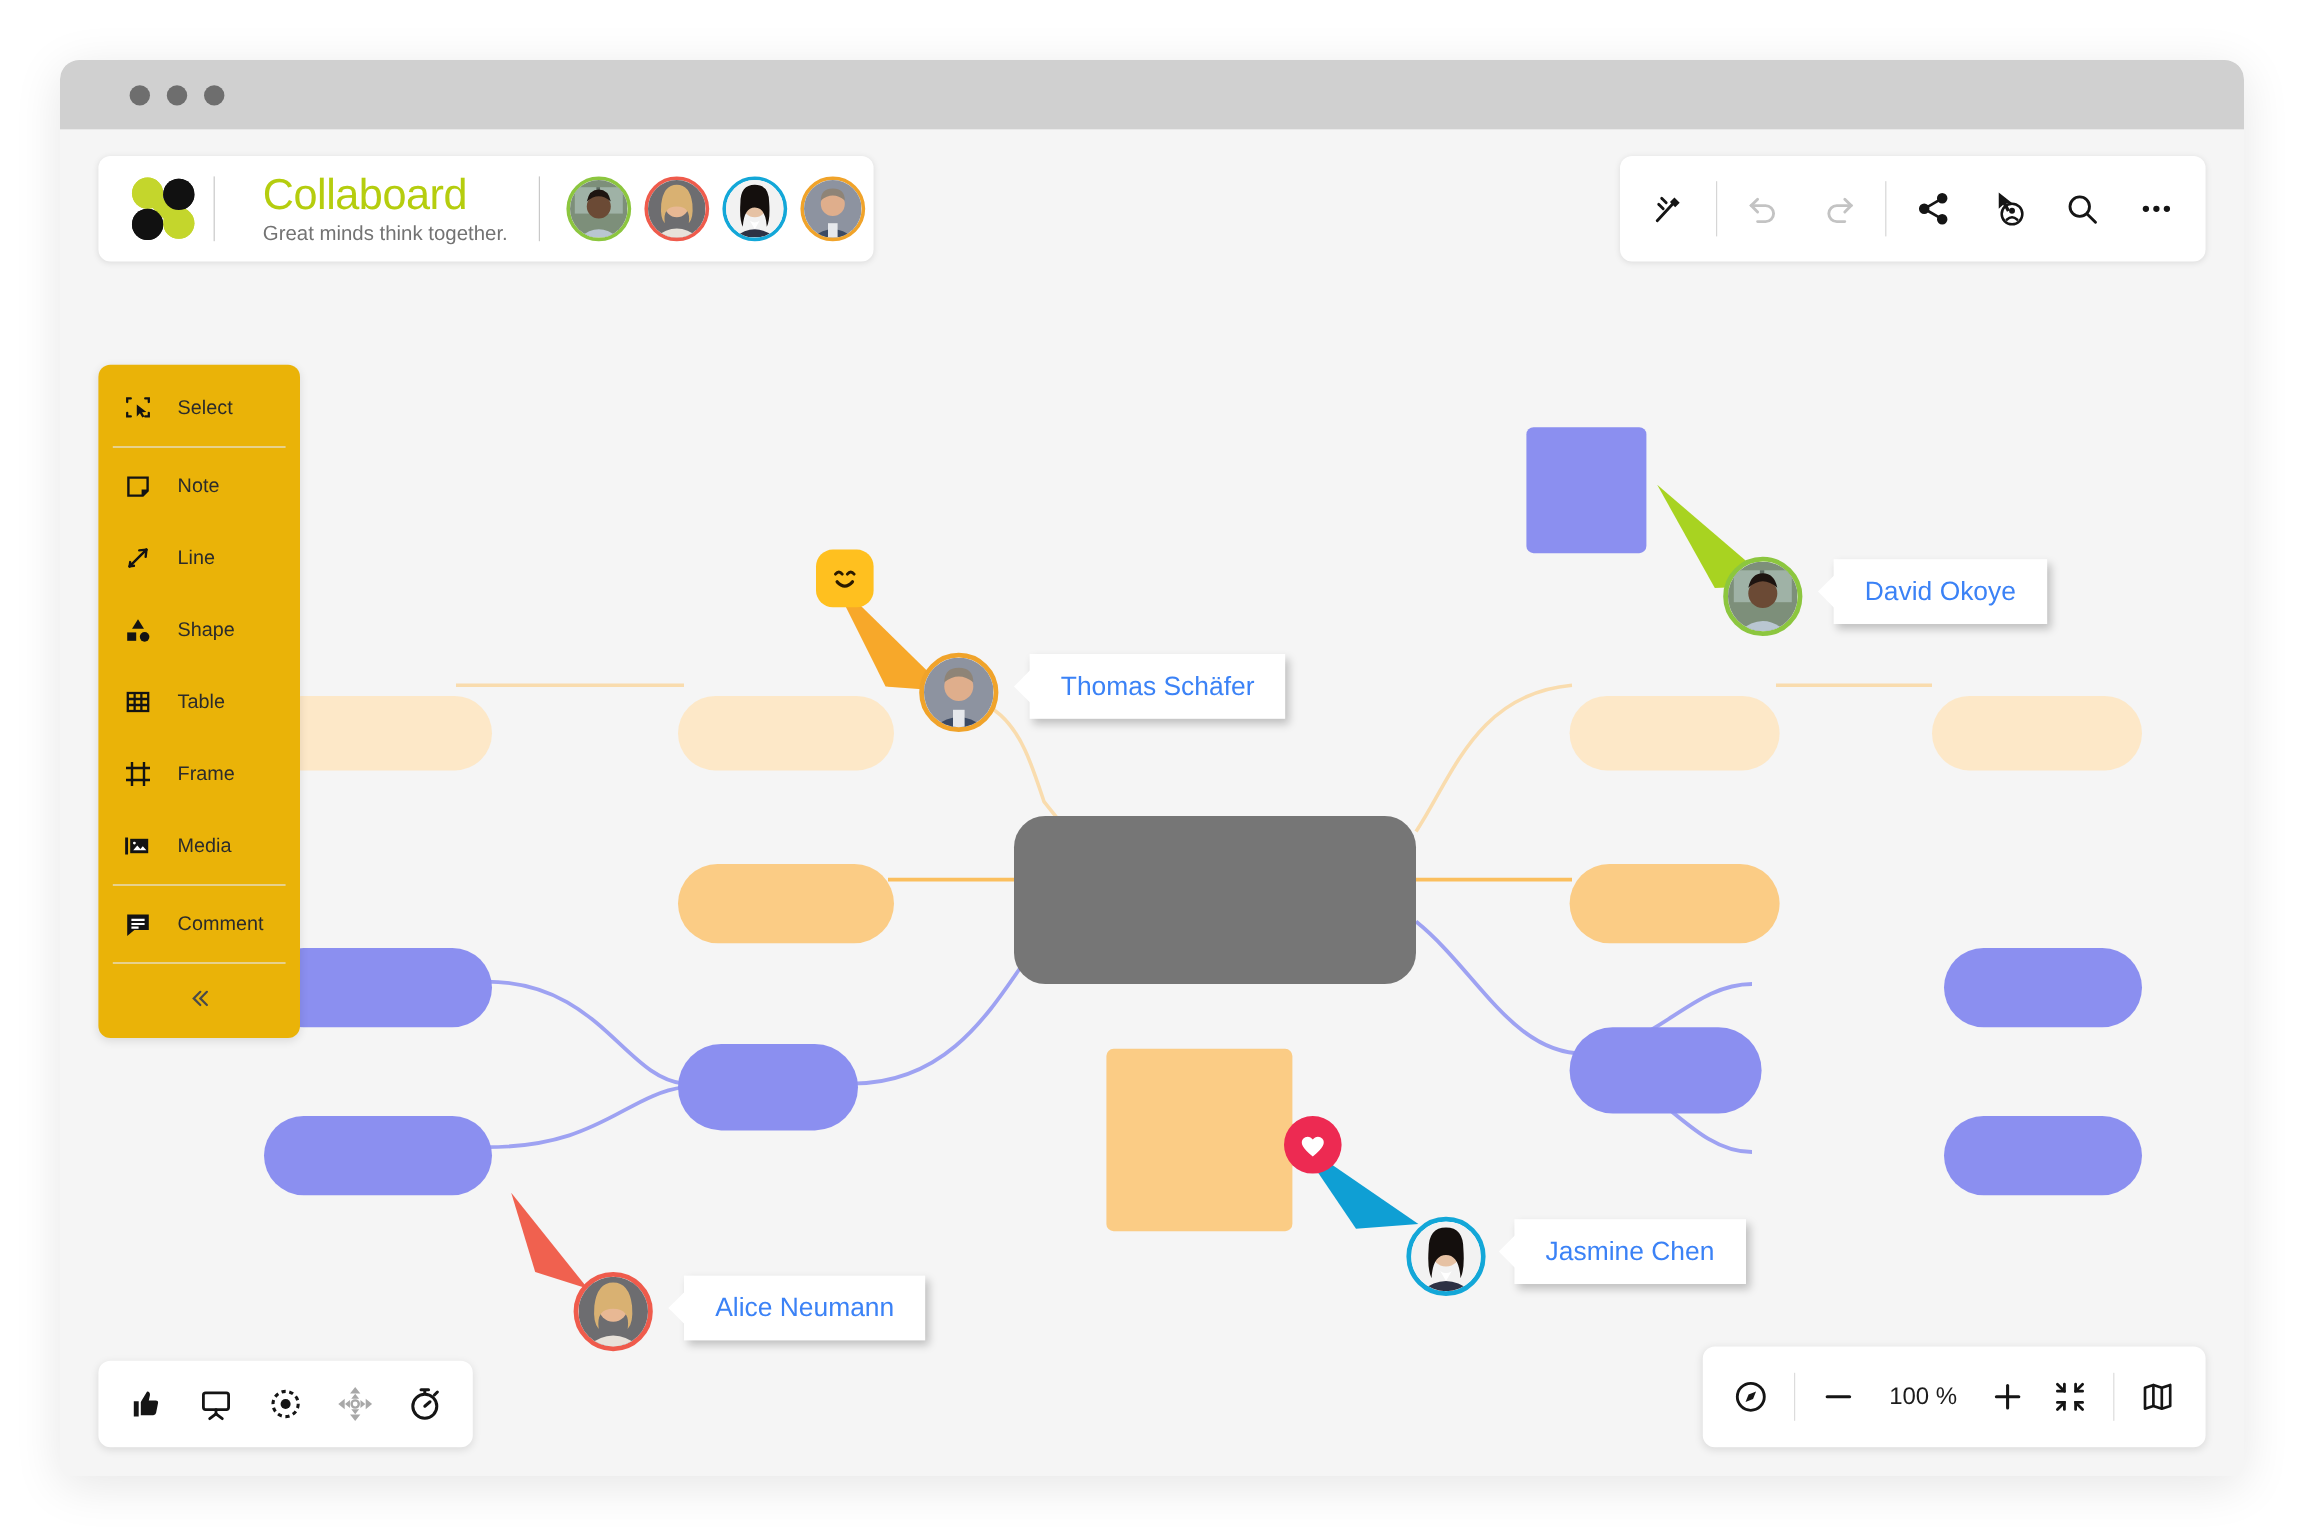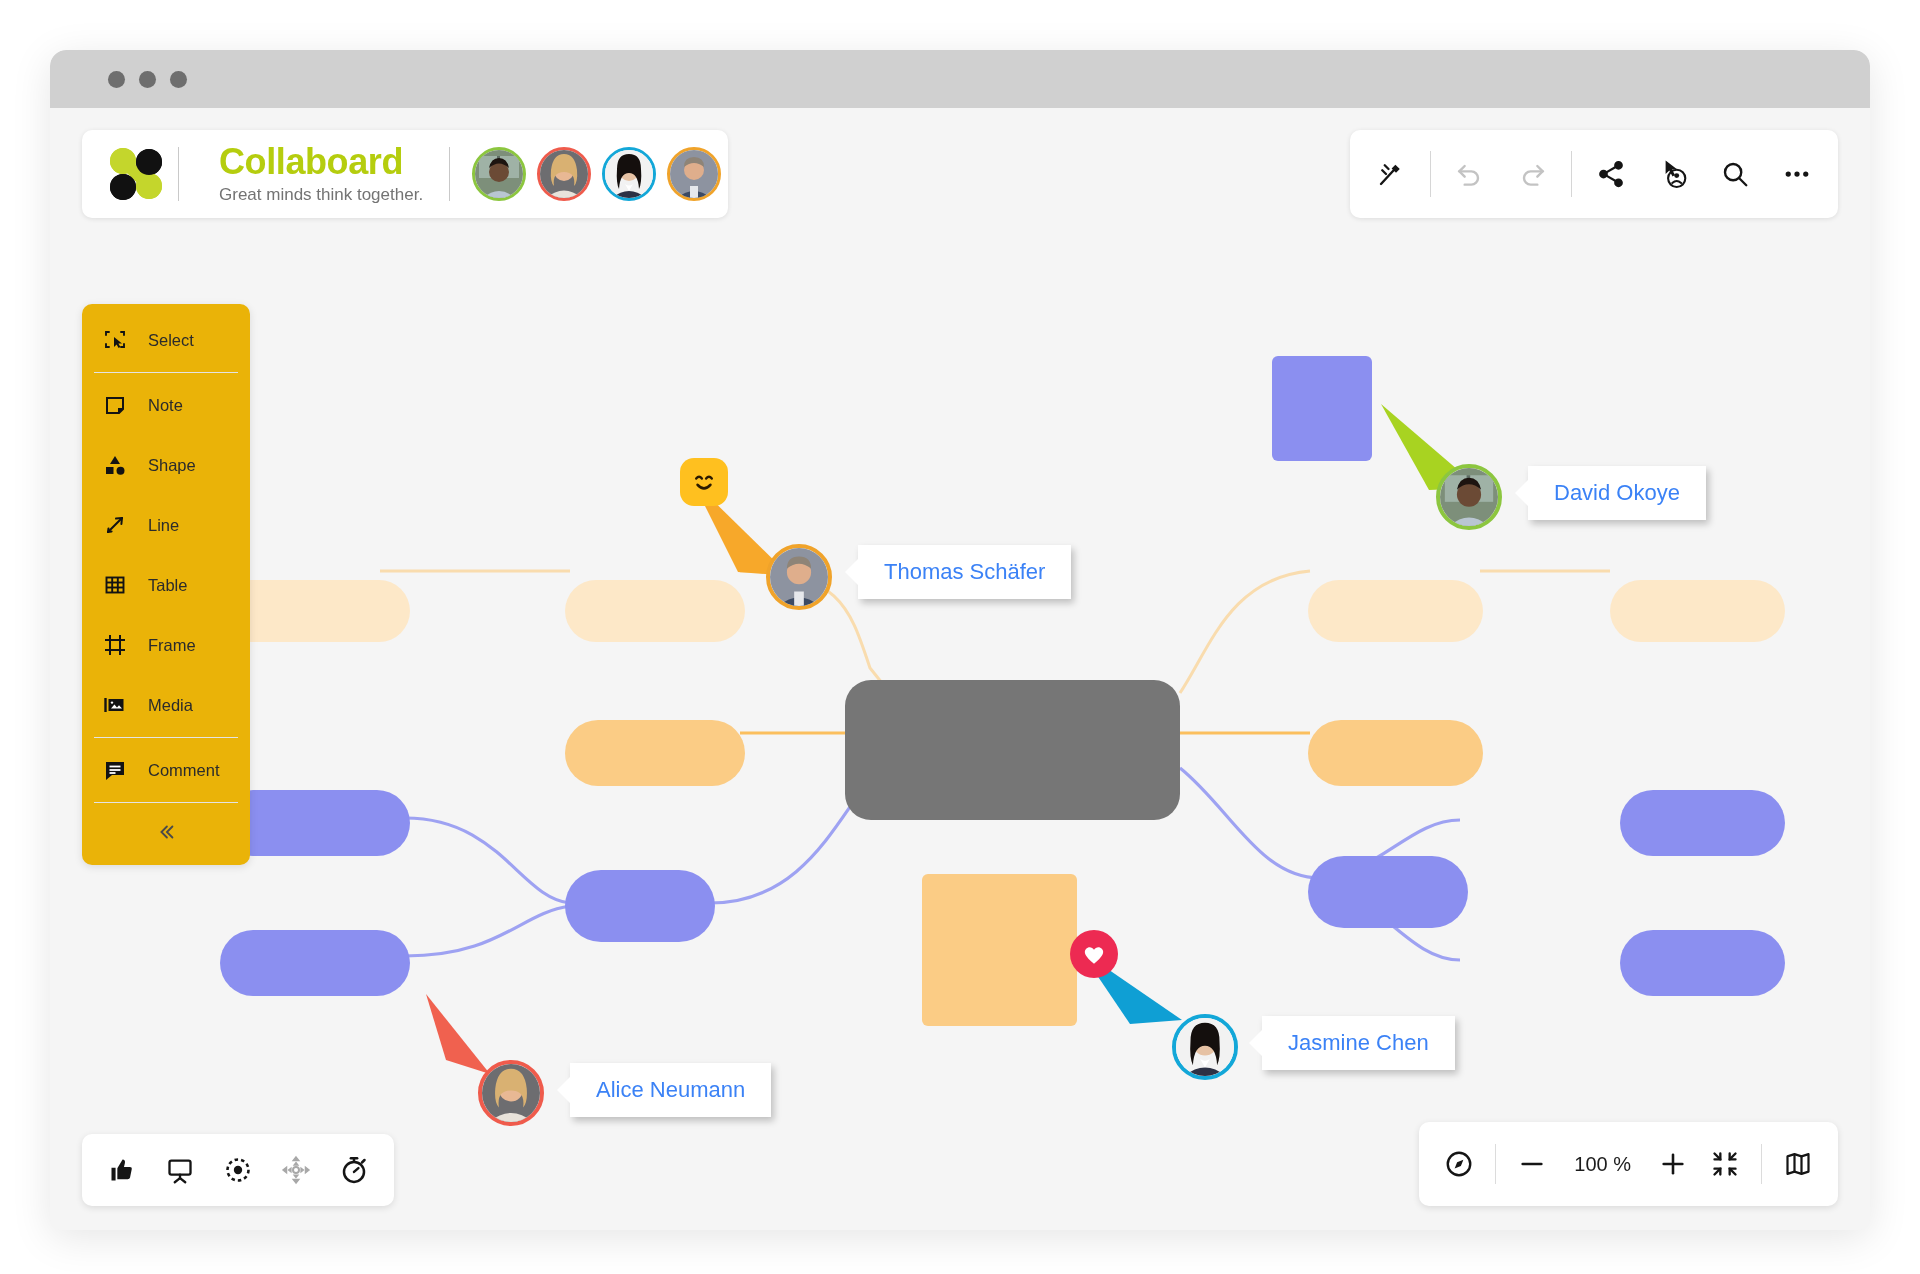--- a/index.html
+++ b/index.html
@@ -45,21 +45,21 @@
     background: #ffffff;
     border-radius: 10px;
     box-shadow: 0 1px 5px rgba(0,0,0,0.10);
     display: flex; align-items: center;
   }
   #logo-block { display: flex; align-items: center; padding-left: 26px; }
   #logo-mark { position: relative; width: 56px; height: 54px; flex: none; }
   #logo-text-block { margin-left: 26px; }
   #brand-name {
     font-size: 36px; color: #b5cd0e; letter-spacing: -0.4px;
-    line-height: 1.0; font-weight: 700;
+    line-height: 1.0; font-weight: 400;
   }
   #brand-tagline { font-size: 17px; color: #737373; margin-top: 5px; }
   .vdiv { width: 1px; height: 54px; background: #c9c9c9; margin: 0 14px; flex: none; }
   #avatar-strip { display: flex; align-items: center; gap: 11px; margin-left: 8px; }
   .hdr-avatar {
     width: 54px; height: 54px; border-radius: 50%;
     border: 3px solid #cccccc; overflow: hidden; position: relative;
   }
   .hdr-avatar .face { position: absolute; inset: 0; }
 
@@ -357,40 +357,40 @@
             <path d="M4 5 h16 v11 l-4 4 H4 z"></path>
               <path d="M20 16 h-4 v4" fill="#131313"></path>
           </svg>
         </span>
         <span class="tool-label">Note</span>
       </div>
 
 
       <div class="tool-item">
         <span class="tool-icon">
-          <svg width="24" height="24" viewBox="0 0 24 24" fill="#131313">
-            <path d="M12 3 L17 11 H7 z"></path>
-              <rect x="3" y="14" width="7.5" height="7"></rect>
-              <circle cx="17.5" cy="17.7" r="4"></circle>
-          </svg>
-        </span>
-        <span class="tool-label">Shape</span>
-      </div>
-
-      <div class="tool-item">
-        <span class="tool-icon">
           <svg width="24" height="24" viewBox="0 0 24 24" fill="none" stroke="#131313" stroke-width="2" stroke-linecap="round">
             <path d="M5 19 L19 5"></path>
               <path d="M19 5 L13 5.6"></path>
               <path d="M19 5 L18.4 11"></path>
             <path d="M5 19 L8.6 18.5"></path>
               <path d="M5 19 L5.5 15.4"></path>
           </svg>
         </span>
         <span class="tool-label">Line</span>
+      </div>
+
+      <div class="tool-item">
+        <span class="tool-icon">
+          <svg width="24" height="24" viewBox="0 0 24 24" fill="#131313">
+            <path d="M12 3 L17 11 H7 z"></path>
+              <rect x="3" y="14" width="7.5" height="7"></rect>
+              <circle cx="17.5" cy="17.7" r="4"></circle>
+          </svg>
+        </span>
+        <span class="tool-label">Shape</span>
       </div>
 
 
       <div class="tool-item">
         <span class="tool-icon">
           <svg width="24" height="24" viewBox="0 0 24 24" fill="none" stroke="#131313" stroke-width="1.9">
             <rect x="3.5" y="4.5" width="17" height="15"></rect>
             <path d="M3.5 9.5 h17"></path>
               <path d="M3.5 14.5 h17"></path>
               <path d="M9.2 4.5 v15"></path>

